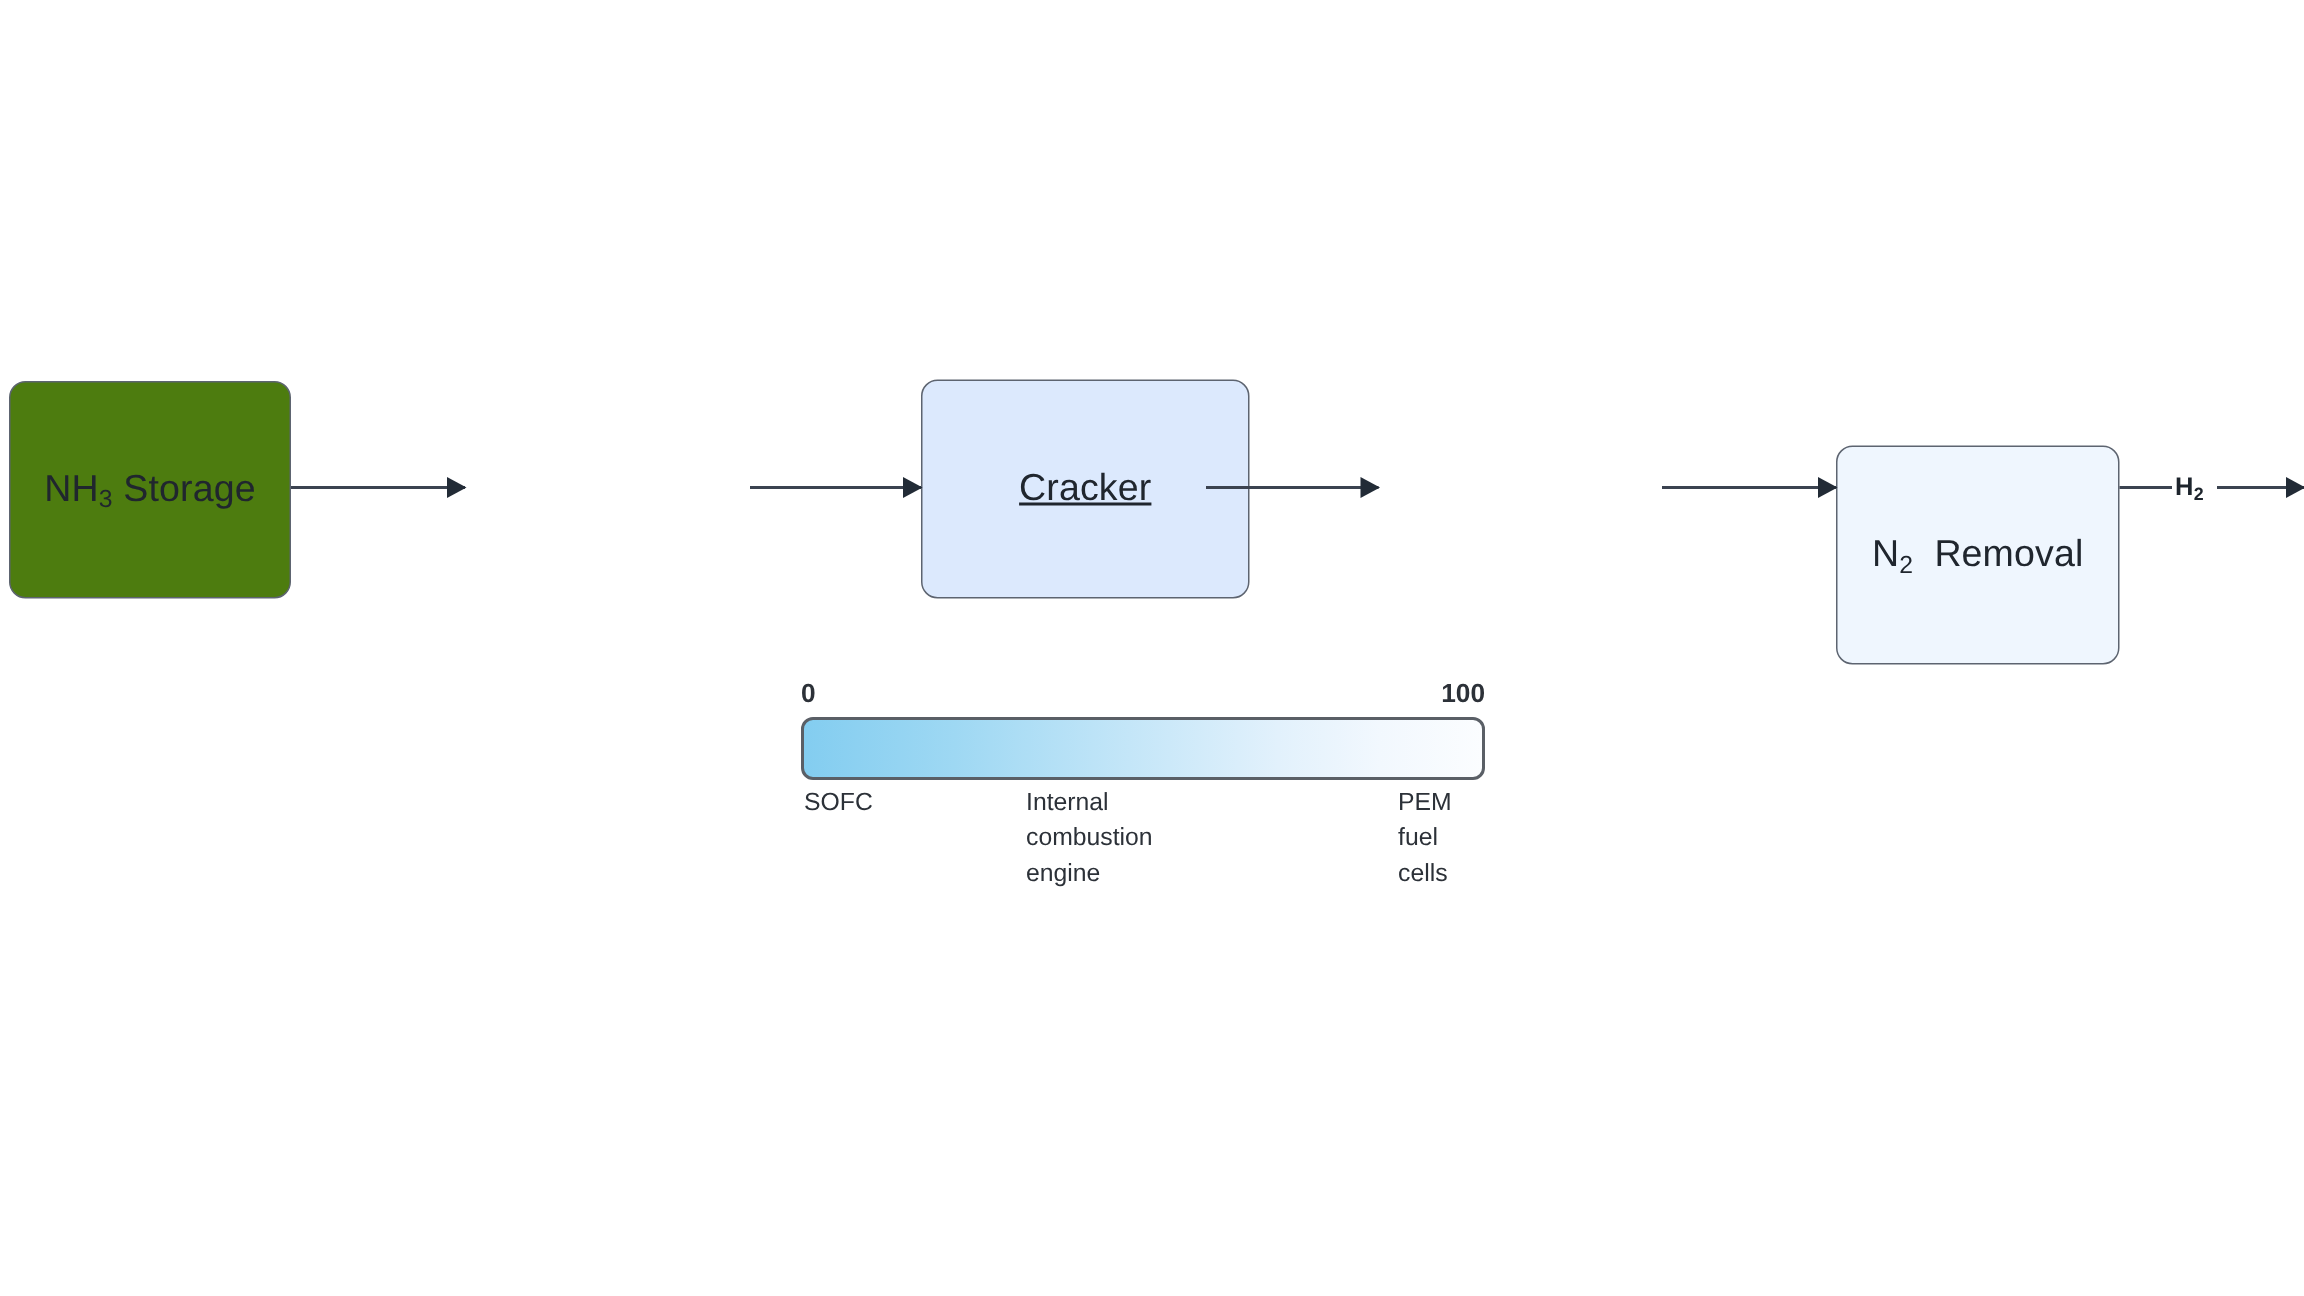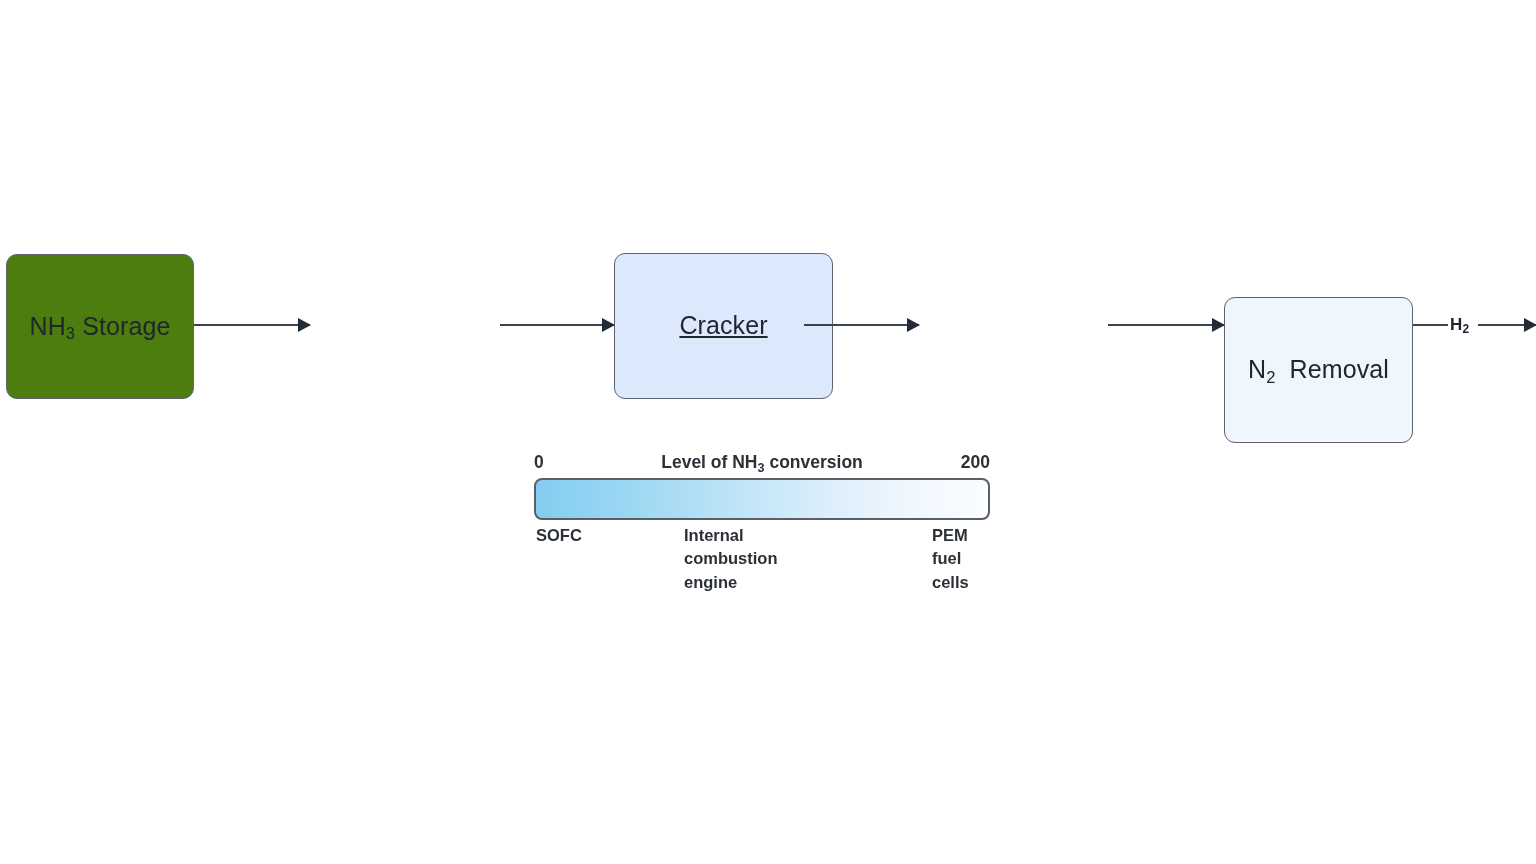--- a/index.html
+++ b/index.html
@@ -117,21 +117,21 @@
     border: 2px solid #5a5f66;
     border-radius: 8px;
     background: linear-gradient(to right, #83cdf0 0%, #9ed8f3 22%, #c4e6f8 48%, #e2f1fc 70%, #f2f8fe 85%, #fbfdff 100%);
   }
 
   .legend-bottomrow {
     position: relative;
     margin-top: 4px;
     height: 72px;
     font-size: 16.5px;
-    font-weight: bold;
+    font-weight: normal;
     color: #2c3138;
     line-height: 1.42;
   }
   .legend-b-left   { position: absolute; left: 2px;  top: 0; }
   .legend-b-mid    { position: absolute; left: 150px; top: 0; }
   .legend-b-right  { position: absolute; right: -2px; top: 0; text-align: left; width: 60px; }
 </style>
 </head>
 <body>
 
@@ -157,22 +157,21 @@
   <div class="arrow" style="left: 1108px; top: 324px; width: 116px; background: rgb(59, 67, 80);"></div>
   <div class="arrow no-head" style="left: 1413px; top: 324px; width: 35px; background: rgb(59, 67, 80);"></div>
   <div class="arrow" style="left: 1478px; top: 324px; width: 58px; background: rgb(59, 67, 80);"></div>
 
   <div class="h2-label" style="left:1450px; top:315px;">H<sub>2</sub></div>
 
   <div id="legend">
 
     <div class="legend-toprow">
       <span class="legend-min">0</span>
-      <span class="legend-title">Level of NH<sub>3</sub> conversion</span>
-      <span class="legend-max">200</span>
+      <span class="legend-max">100</span>
     </div>
 
     <div id="gradient-bar"></div>
 
     <div class="legend-bottomrow">
       <span class="legend-b-left" style="white-space: pre-line;">SOFC</span>
       <span class="legend-b-mid" style="white-space: pre-line;">Internal
 combustion
 engine</span>
       <span class="legend-b-right" style="white-space: pre-line; margin-left: 43px;">PEM

